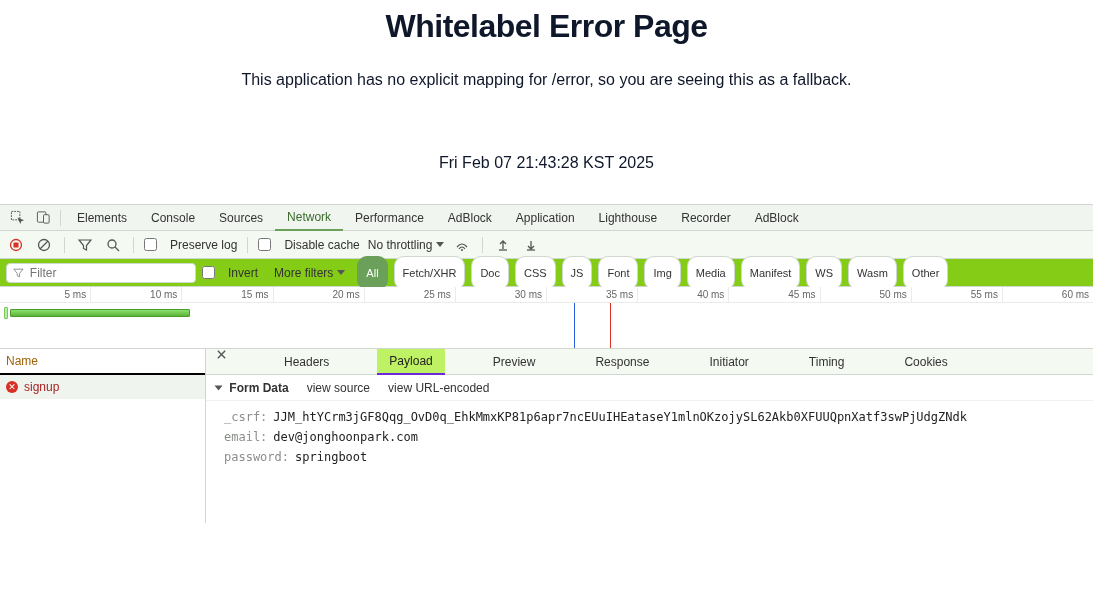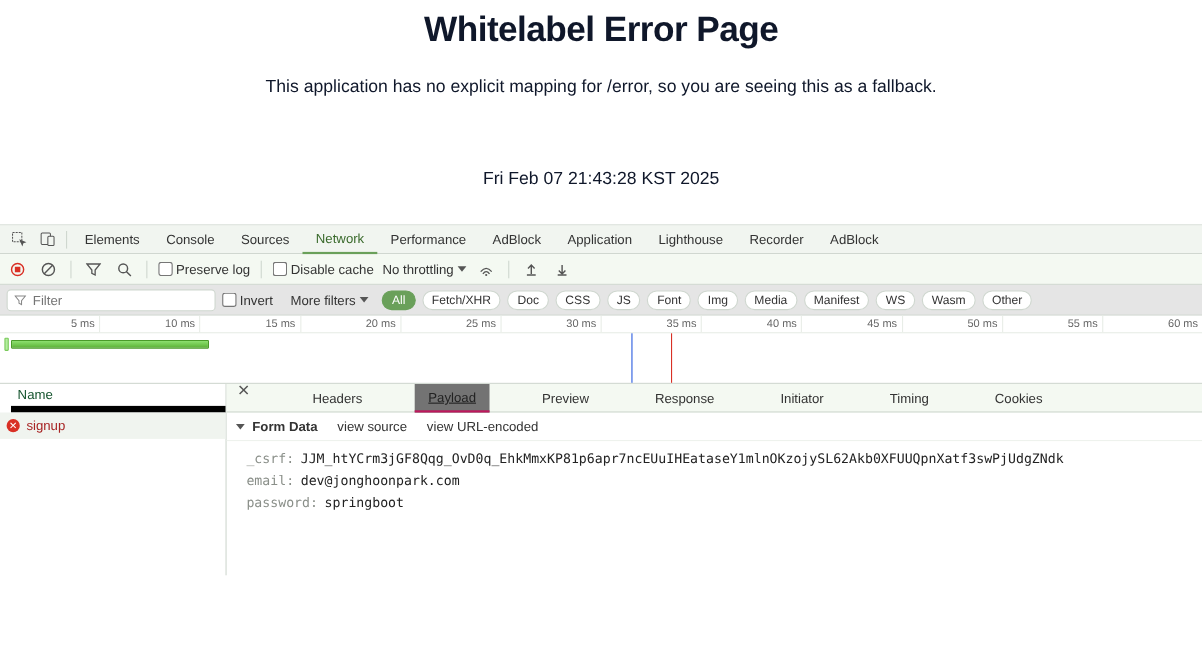--- a/index.html
+++ b/index.html
@@ -77,49 +77,49 @@
     padding: 0 6px;
     gap: 8px;
   }
   .icon-btn {
     width: 20px; height: 20px; display: flex; align-items: center; justify-content: center;
     color: #555;
   }
   .icon-btn svg { width: 14px; height: 14px; }
   .record { color: #d93025; }
   .sep { width: 1px; height: 16px; background: #cfd7cf; margin: 0 2px; }
-  .checkbox-wrap { display: flex; align-items: center; gap: 3px; }
+  .checkbox-wrap { display: flex; align-items: center; gap: 13px; }
   .checkbox-wrap input { margin: 0; }
 
   .throttle { display: flex; align-items: center; gap: 4px; }
   .caret-down {
     width: 0; height: 0; border-left: 4px solid transparent; border-right: 4px solid transparent;
     border-top: 5px solid #555; display: inline-block;
   }
 
   
   .filter-row {
     display: flex; align-items: center; height: 28px;
-    background: #e5e5e5;
+    background: #84cc16;
     border-bottom: 1px solid #d0d7d0;
     font-size: 12px;
     padding: 0 6px;
     gap: 6px;
   }
   .filter-input {
     display: flex; align-items: center; gap: 6px;
     border: 1px solid #cfd7cf; background: #fff; border-radius: 4px;
     height: 20px; padding: 0 6px; width: 190px;
   }
   .filter-input input {
     border: none; outline: none; font-size: 12px; width: 100%; background: transparent;
   }
   .pill {
     border: 1px solid #cfd7cf; background: #fff; border-radius: 10px;
-    height: 18px; padding: 0 8px; font-size: 11px; display: flex; align-items: center;
+    height: 18px; padding: 16px 8px; font-size: 11px; display: flex; align-items: center;
     color: #333;
   }
   .pill.active { background: #6aa05a; color: #fff; border-color: #6aa05a; }
   .more-f { display: flex; align-items: center; gap: 4px; margin-left: 10px; margin-right: 6px; }
 
   
   .timeline {
     height: 62px; border-bottom: 1px solid #d0d7d0; background: #fff;
     position: relative; font-size: 10px; color: #666;
   }
@@ -144,22 +144,22 @@
   .vline.blue { background: #2a5ce0; }
   .vline.red { background: #d93025; }
 
   
   .network-body { display: flex; height: 174px; }
   .req-list {
     width: 206px; border-right: 1px solid #d0d7d0; background: #fff;
     display: flex; flex-direction: column;
   }
   .req-list .header {
-    height: 26px; border-bottom: 6px solid #000000; display: flex; align-items: center;
-    padding-left: 6px; font-size: 12px; color: #14532d; margin-left: 10px;
+    height: 26px; border-bottom: 2px solid #000000; display: flex; align-items: center;
+    padding-left: 6px; font-size: 12px; color: #a16207;
   }
   .req-row {
     display: flex; align-items: center; height: 24px; padding-left: 6px;
     gap: 6px; background: #f0f4ef;
     font-size: 12px; color: #a72323;
   }
   .req-row .err-icon {
     width: 12px; height: 12px; border-radius: 50%; background: #d93025;
     color: #fff; font-size: 9px; line-height: 12px; text-align: center;
   }
@@ -169,22 +169,22 @@
   }
   .detail-tabs {
     display: flex; align-items: flex-start; height: 26px; border-bottom: 1px solid #d0d7d0;
     background: #f4f9f2; font-size: 12px; gap: 36px;
   }
   .detail-tabs .close {
     width: 30px; display: flex; justify-content: center; color: #555;
   }
   .detail-tab { padding: 0 12px; height: 26px; display: flex; align-items: center; color: #333; }
   .detail-tab.active {
-    background: #737373;
-    border-bottom: 2px solid #be185d; margin-bottom: -1px; color: #222; text-decoration: underline;
+    background: #bef264;
+    border-bottom: 2px solid #6d28d9; margin-bottom: -1px; color: #222;
   }
 
   .payload-bar {
     display: flex; align-items: center; height: 26px; font-size: 12px;
     padding: 0 10px; gap: 18px; color: #333;
     border-bottom: 1px solid #eef2ed;
   }
   .payload-bar .caret-right {
     width: 0; height: 0; border-top: 4px solid transparent; border-bottom: 4px solid transparent;
     border-left: 5px solid #555; display: inline-block; transform: rotate(90deg);

